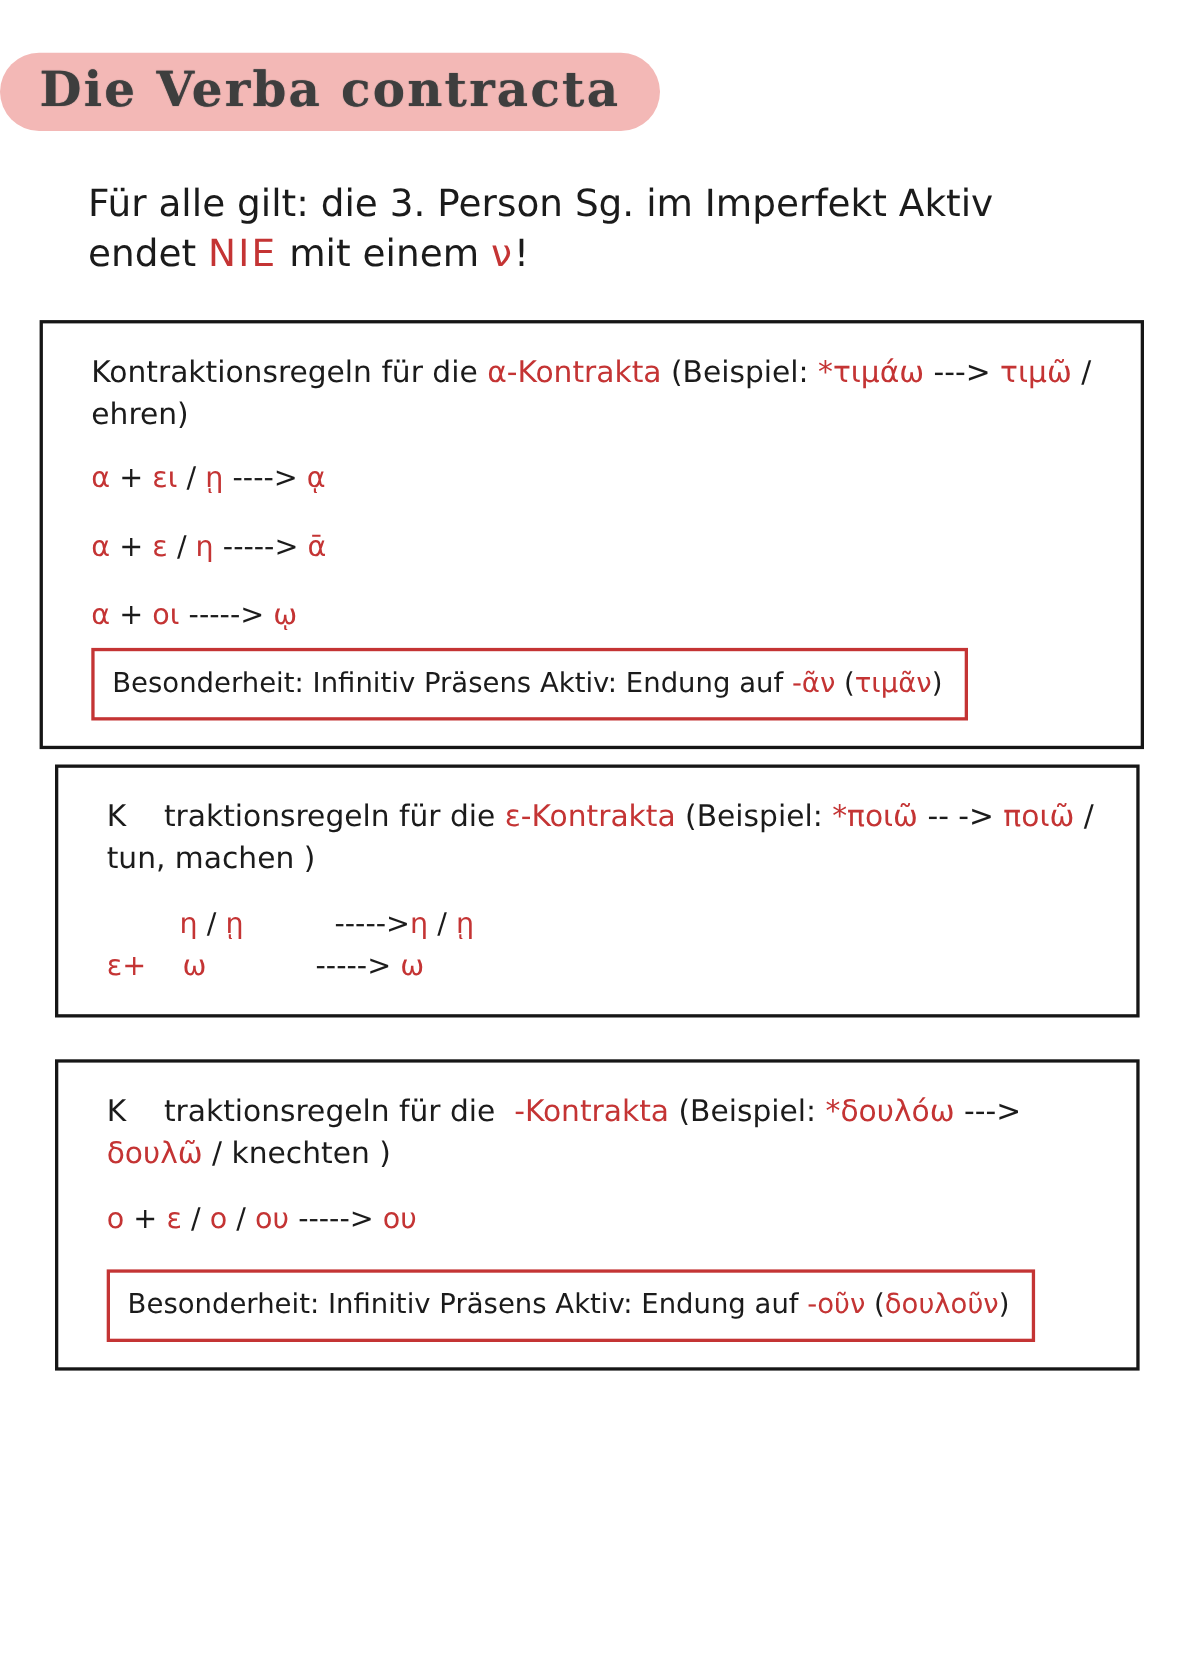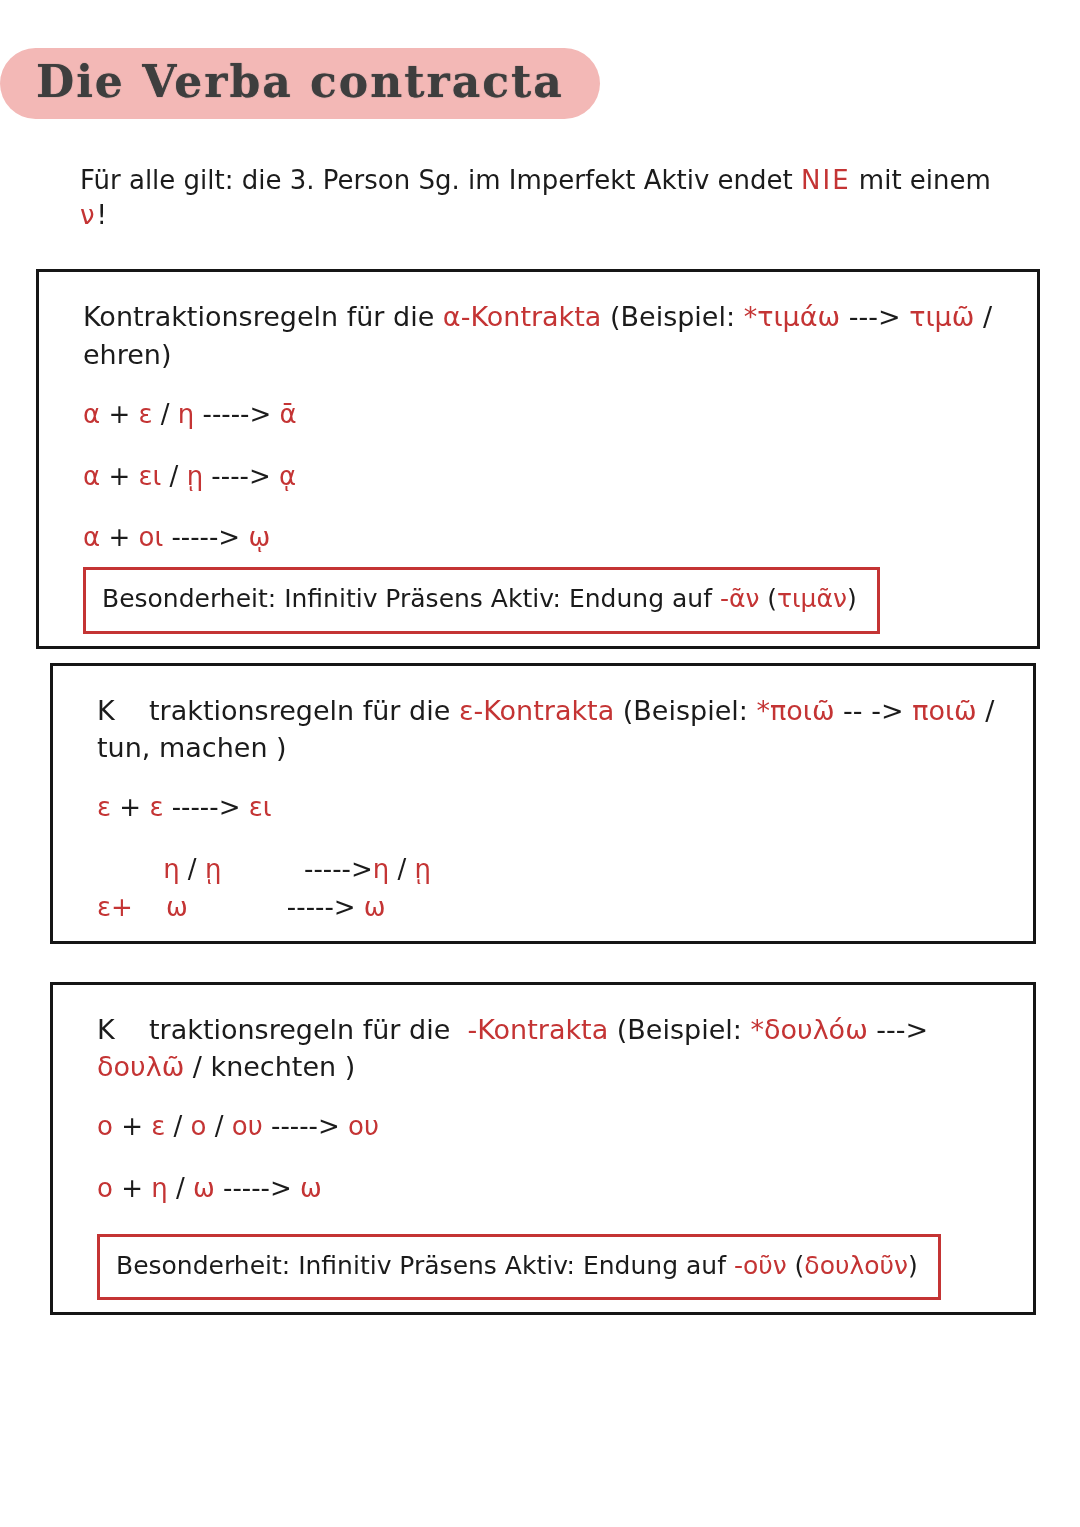--- a/index.html
+++ b/index.html
@@ -27,30 +27,30 @@
     font-family: "DejaVu Serif", "Liberation Serif", serif;
     font-weight: bold;
     font-size: 44px;
     letter-spacing: 2px;
     color: #3e3e3e;
     text-shadow: 0 0 1px #5a5a5a;
   }
 
   .intro {
     margin: 44px 70px 0 80px;
-    font-size: 26px;
+    font-size: 34px;
     line-height: 1.35;
     white-space: pre-wrap;
   }
   .intro .seg-r { letter-spacing: 2px; }
 
   .rule-box {
     border: 3px solid #161616;
     margin: 36px 40px 0 36px;
-    padding: 26px 30px 12px 44px;
+    padding: 26px 30px 23px 44px;
     background: #ffffff;
   }
   .rule-box.second { margin-top: 14px; margin-left: 50px; margin-right: 44px; }
   .rule-box.third  { margin-top: 38px; margin-left: 50px; margin-right: 44px; }
 
   .box-heading {
     font-size: 27px;
     line-height: 1.4;
     white-space: pre-wrap;
   }
@@ -83,38 +83,36 @@
 
   <div class="title-wrap">
     <span class="title-pill">Die Verba contracta</span>
   </div>
 
   <div class="intro"><span class="seg-b">Für alle gilt: die 3. Person Sg. im Imperfekt Aktiv endet </span><span class="seg-r">NIE</span><span class="seg-b"> mit einem </span><span class="seg-r">ν</span><span class="seg-b">!</span></div>
 
   <div class="rule-box first">
     <div class="box-heading"><span class="seg-b">Kontraktionsregeln für die </span><span class="seg-r">α-Kontrakta</span><span class="seg-b"> (Beispiel: </span><span class="seg-r">*τιμάω</span><span class="seg-b"> ---&gt; </span><span class="seg-r">τιμῶ</span><span class="seg-b"> / ehren)</span></div>
     <div class="rules">
+      <div class="rule"><span class="seg-r">α</span><span class="seg-b"> + </span><span class="seg-r">ει</span><span class="seg-b"> / </span><span class="seg-r">ῃ</span><span class="seg-b"> ----&gt; </span><span class="seg-r">ᾳ</span></div>
       <div class="rule"><span class="seg-r">α</span><span class="seg-b"> + </span><span class="seg-r">ε</span><span class="seg-b"> / </span><span class="seg-r">η</span><span class="seg-b"> -----&gt; </span><span class="seg-r">ᾱ</span></div>
-      <div class="rule"><span class="seg-r">α</span><span class="seg-b"> + </span><span class="seg-r">ει</span><span class="seg-b"> / </span><span class="seg-r">ῃ</span><span class="seg-b"> ----&gt; </span><span class="seg-r">ᾳ</span></div>
       <div class="rule last"><span class="seg-r">α</span><span class="seg-b"> + </span><span class="seg-r">οι</span><span class="seg-b"> -----&gt; </span><span class="seg-r">ῳ</span></div>
     </div>
     <div class="note-box"><span class="seg-b">Besonderheit: Infinitiv Präsens Aktiv: Endung auf </span><span class="seg-r">-ᾶν</span><span class="seg-b"> (</span><span class="seg-r">τιμᾶν</span><span class="seg-b">)</span></div>
   </div>
 
   <div class="rule-box second">
     <div class="box-heading"><span class="seg-b">K    traktionsregeln für die </span><span class="seg-r">ε-Kontrakta</span><span class="seg-b"> (Beispiel: </span><span class="seg-r">*ποιῶ</span><span class="seg-b"> -- -&gt; </span><span class="seg-r">ποιῶ</span><span class="seg-b"> / tun, machen )</span></div>
     <div class="rules">
-      <div class="rule"><span class="seg-r">ε</span><span class="seg-b"> + </span><span class="seg-r">ε</span><span class="seg-b"> -----&gt; </span><span class="seg-r">ει</span></div>
       <div class="rule tight"><span class="seg-b">        </span><span class="seg-r">η</span><span class="seg-b"> / </span><span class="seg-r">ῃ</span><span class="seg-b">          -----&gt;</span><span class="seg-r">η</span><span class="seg-b"> / </span><span class="seg-r">ῃ</span></div>
       <div class="rule tight"><span class="seg-r">ε+</span><span class="seg-b">    </span><span class="seg-r">ω</span><span class="seg-b">            -----&gt; </span><span class="seg-r">ω</span></div>
     </div>
   </div>
 
   <div class="rule-box third">
     <div class="box-heading"><span class="seg-b">K    traktionsregeln für die </span><span class="seg-r"> -Kontrakta</span><span class="seg-b"> (Beispiel: </span><span class="seg-r">*δουλόω</span><span class="seg-b"> ---&gt; </span><span class="seg-r">δουλῶ</span><span class="seg-b"> / knechten )</span></div>
     <div class="rules">
       <div class="rule"><span class="seg-r">ο</span><span class="seg-b"> + </span><span class="seg-r">ε</span><span class="seg-b"> / </span><span class="seg-r">ο</span><span class="seg-b"> / </span><span class="seg-r">ου</span><span class="seg-b"> -----&gt; </span><span class="seg-r">ου</span></div>
-      <div class="rule"><span class="seg-r">ο</span><span class="seg-b"> + </span><span class="seg-r">η</span><span class="seg-b"> / </span><span class="seg-r">ω</span><span class="seg-b"> -----&gt; </span><span class="seg-r">ω</span></div>
     </div>
     <div class="note-box"><span class="seg-b">Besonderheit: Infinitiv Präsens Aktiv: Endung auf </span><span class="seg-r">-οῦν</span><span class="seg-b"> (</span><span class="seg-r">δουλοῦν</span><span class="seg-b">)</span></div>
   </div>
 
 </div>
 
 </body></html>

